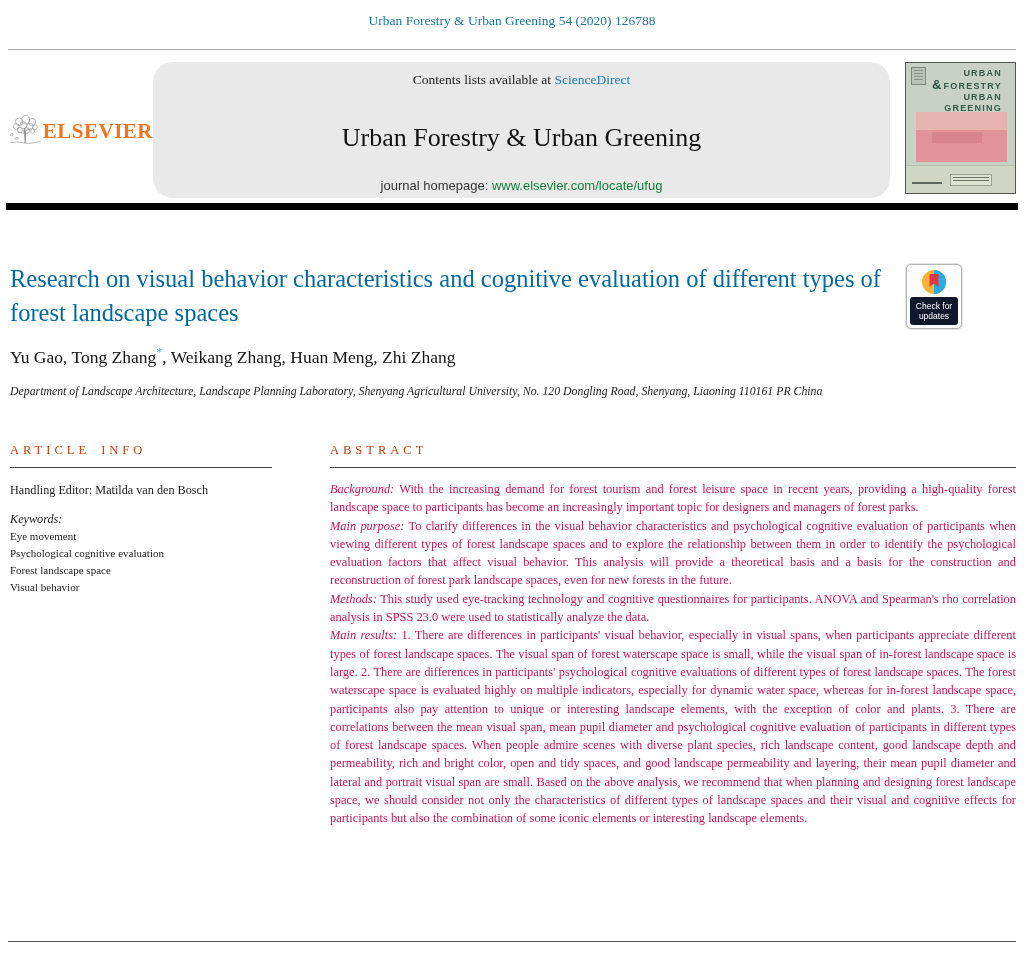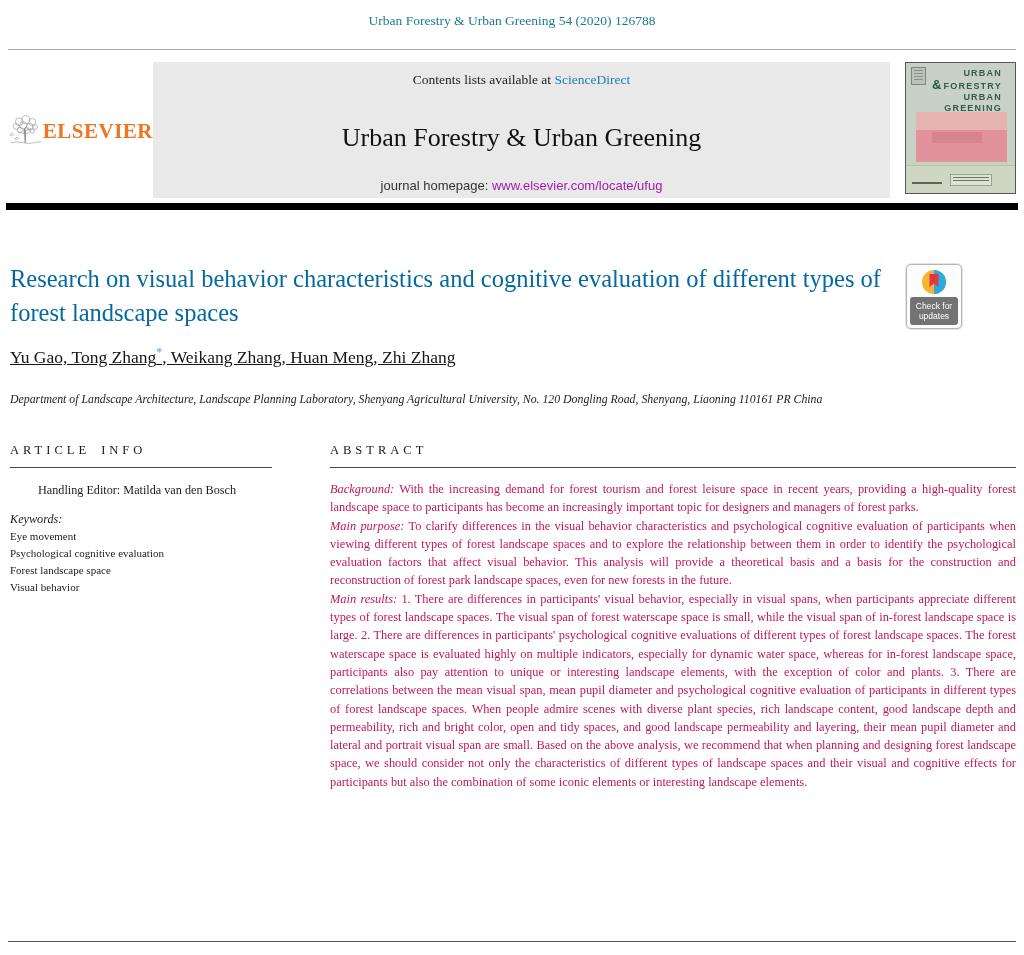--- a/index.html
+++ b/index.html
@@ -12,27 +12,27 @@
   .rule-top{position:absolute;top:49px;left:8px;right:8px;height:1px;background:#aaa;}
 
   
   .banner{position:absolute;top:62px;left:8px;right:8px;height:136px;display:flex;}
   .logo-block{width:145px;display:flex;flex-direction:row;align-items:center;
               justify-content:flex-end;background:#fff;}
   .logo-tree{width:118px;height:100px;}
   .elsevier-word{font-size:21px;font-weight:bold;color:#ee7623;letter-spacing:.5px;
                  margin-top:2px;font-family:"Liberation Serif",serif;}
   .banner-mid{flex:1;background:#e9e9e9;margin-right:15px;text-align:center;
-              padding-top:10px;box-sizing:border-box;}
+              padding-top:10px;box-sizing:border-box;border-radius:20px;}
   .contents-line{font-size:13.5px;color:#222;}
   .link-teal{color:#1a7bb3;text-decoration:none;cursor:pointer;}
   .journal-title{font-size:26px;color:#111;margin-top:35px;}
   .homepage-line{font-family:"Liberation Sans",sans-serif;font-size:13px;color:#333;
                  margin-top:25px;}
-  .link-blue{color:#a21caf;text-decoration:none;cursor:pointer;}
+  .link-blue{color:#15803d;text-decoration:none;cursor:pointer;}
 
   
   .cover{width:111px;height:132px;background:#c7d2c4;border:1px solid #555;
          position:relative;box-sizing:border-box;overflow:hidden;}
   .cover-emblem{position:absolute;top:4px;left:5px;width:13px;height:16px;
                 background:#b9c3b6;border:1px solid #7d877b;}
   .cover-emblem::after{content:"";position:absolute;inset:2px;
                 background:repeating-linear-gradient(#8a948a 0 1px,transparent 1px 3px);}
   .cover-title{position:absolute;top:5px;left:26px;
                font-family:"Liberation Sans",sans-serif;font-weight:bold;
@@ -52,36 +52,36 @@
 
   .black-bar{position:absolute;top:203px;left:6px;right:6px;height:7px;background:#000;}
 
   
   .art-title{position:absolute;top:262px;left:10px;width:872px;font-size:24.5px;
              line-height:34px;color:#0369a1;}
   .badge{position:absolute;top:264px;left:906px;width:54px;height:63px;background:#fdfdfd;
          border:1px solid #b5b5b5;border-radius:5px;box-shadow:0 0 0 1px #e4e4e4;
          cursor:pointer;display:flex;flex-direction:column;align-items:center;}
   .badge-logo{width:26px;height:26px;margin-top:4px;}
-  .badge-text{margin-top:2px;width:48px;flex:1;background:#737373;border-radius:3px;
+  .badge-text{margin-top:2px;width:48px;flex:1;background:#0f172a;border-radius:3px;
               color:#fff;font-family:"Liberation Sans",sans-serif;font-size:8.5px;
               line-height:10px;text-align:center;padding-top:4px;box-sizing:border-box;
               margin-bottom:3px;}
-  .authors{position:absolute;top:345px;left:10px;font-size:17.5px;color:#141414;text-decoration:underline;}
+  .authors{position:absolute;top:345px;left:10px;font-size:17.5px;color:#141414;}
   .corr-star{color:#4ea3d8;font-size:12px;vertical-align:super;}
-  .affiliation{position:absolute;top:392px;left:10px;font-style:italic;
+  .affiliation{position:absolute;top:384px;left:10px;font-style:italic;
                font-size:11.8px;color:#222;}
 
   
   .cols{position:absolute;top:443px;left:10px;right:8px;}
   .col-left{position:absolute;left:0;top:0;width:262px;}
   .col-right{position:absolute;left:320px;top:0;width:686px;}
-  .sec-head{font-size:12.5px;letter-spacing:4px;color:#0f172a;word-spacing:4px;}
+  .sec-head{font-size:12.5px;letter-spacing:4px;color:#c2410c;word-spacing:4px;}
   .sec-rule{margin-top:9px;border-bottom:1px solid #444;height:0;}
-  .info-line{margin-top:14px;font-size:12.2px;line-height:17px;color:#1c1c1c;margin-left:28px;}
+  .info-line{margin-top:14px;font-size:12.2px;line-height:17px;color:#1c1c1c;}
   .kw-label{margin-top:12px;font-style:italic;font-size:12.2px;line-height:17px;}
   .kw-list div{font-size:11px;line-height:17px;}
   .abs-body{margin-top:12px;}
   .abs-p{margin:0;font-size:12.4px;line-height:18.3px;text-align:justify;color:#be185d;}
   .rule-bottom{position:absolute;top:941px;left:8px;right:8px;height:1px;background:#555;}
 </style>
 </head>
 <body>
 
 <div class="page">
@@ -174,19 +174,20 @@
           <div>Visual behavior</div>
         </div>
     </div>
 
     <div class="col-right">
       <div class="sec-head">ABSTRACT</div>
       <div class="sec-rule"></div>
       <div class="abs-body">
           <p class="abs-p"><i>Background:</i> With the increasing demand for forest tourism and forest leisure space in recent years, providing a high-quality forest landscape space to participants has become an increasingly important topic for designers and managers of forest parks.</p>
           <p class="abs-p"><i>Main purpose:</i> To clarify differences in the visual behavior characteristics and psychological cognitive evaluation of participants when viewing different types of forest landscape spaces and to explore the relationship between them in order to identify the psychological evaluation factors that affect visual behavior. This analysis will provide a theoretical basis and a basis for the construction and reconstruction of forest park landscape spaces, even for new forests in the future.</p>
+          <p class="abs-p"><i>Methods:</i> This study used eye-tracking technology and cognitive questionnaires for participants. ANOVA and Spearman's rho correlation analysis in SPSS 23.0 were used to statistically analyze the data.</p>
           <p class="abs-p"><i>Main results:</i> 1. There are differences in participants' visual behavior, especially in visual spans, when participants appreciate different types of forest landscape spaces. The visual span of forest waterscape space is small, while the visual span of in-forest landscape space is large. 2. There are differences in participants' psychological cognitive evaluations of different types of forest landscape spaces. The forest waterscape space is evaluated highly on multiple indicators, especially for dynamic water space, whereas for in-forest landscape space, participants also pay attention to unique or interesting landscape elements, with the exception of color and plants. 3. There are correlations between the mean visual span, mean pupil diameter and psychological cognitive evaluation of participants in different types of forest landscape spaces. When people admire scenes with diverse plant species, rich landscape content, good landscape depth and permeability, rich and bright color, open and tidy spaces, and good landscape permeability and layering, their mean pupil diameter and lateral and portrait visual span are small. Based on the above analysis, we recommend that when planning and designing forest landscape space, we should consider not only the characteristics of different types of landscape spaces and their visual and cognitive effects for participants but also the combination of some iconic elements or interesting landscape elements.</p>
         </div>
     </div>
   </div>
 
   <div class="rule-bottom"></div>
 </div>
 
 </body></html>

